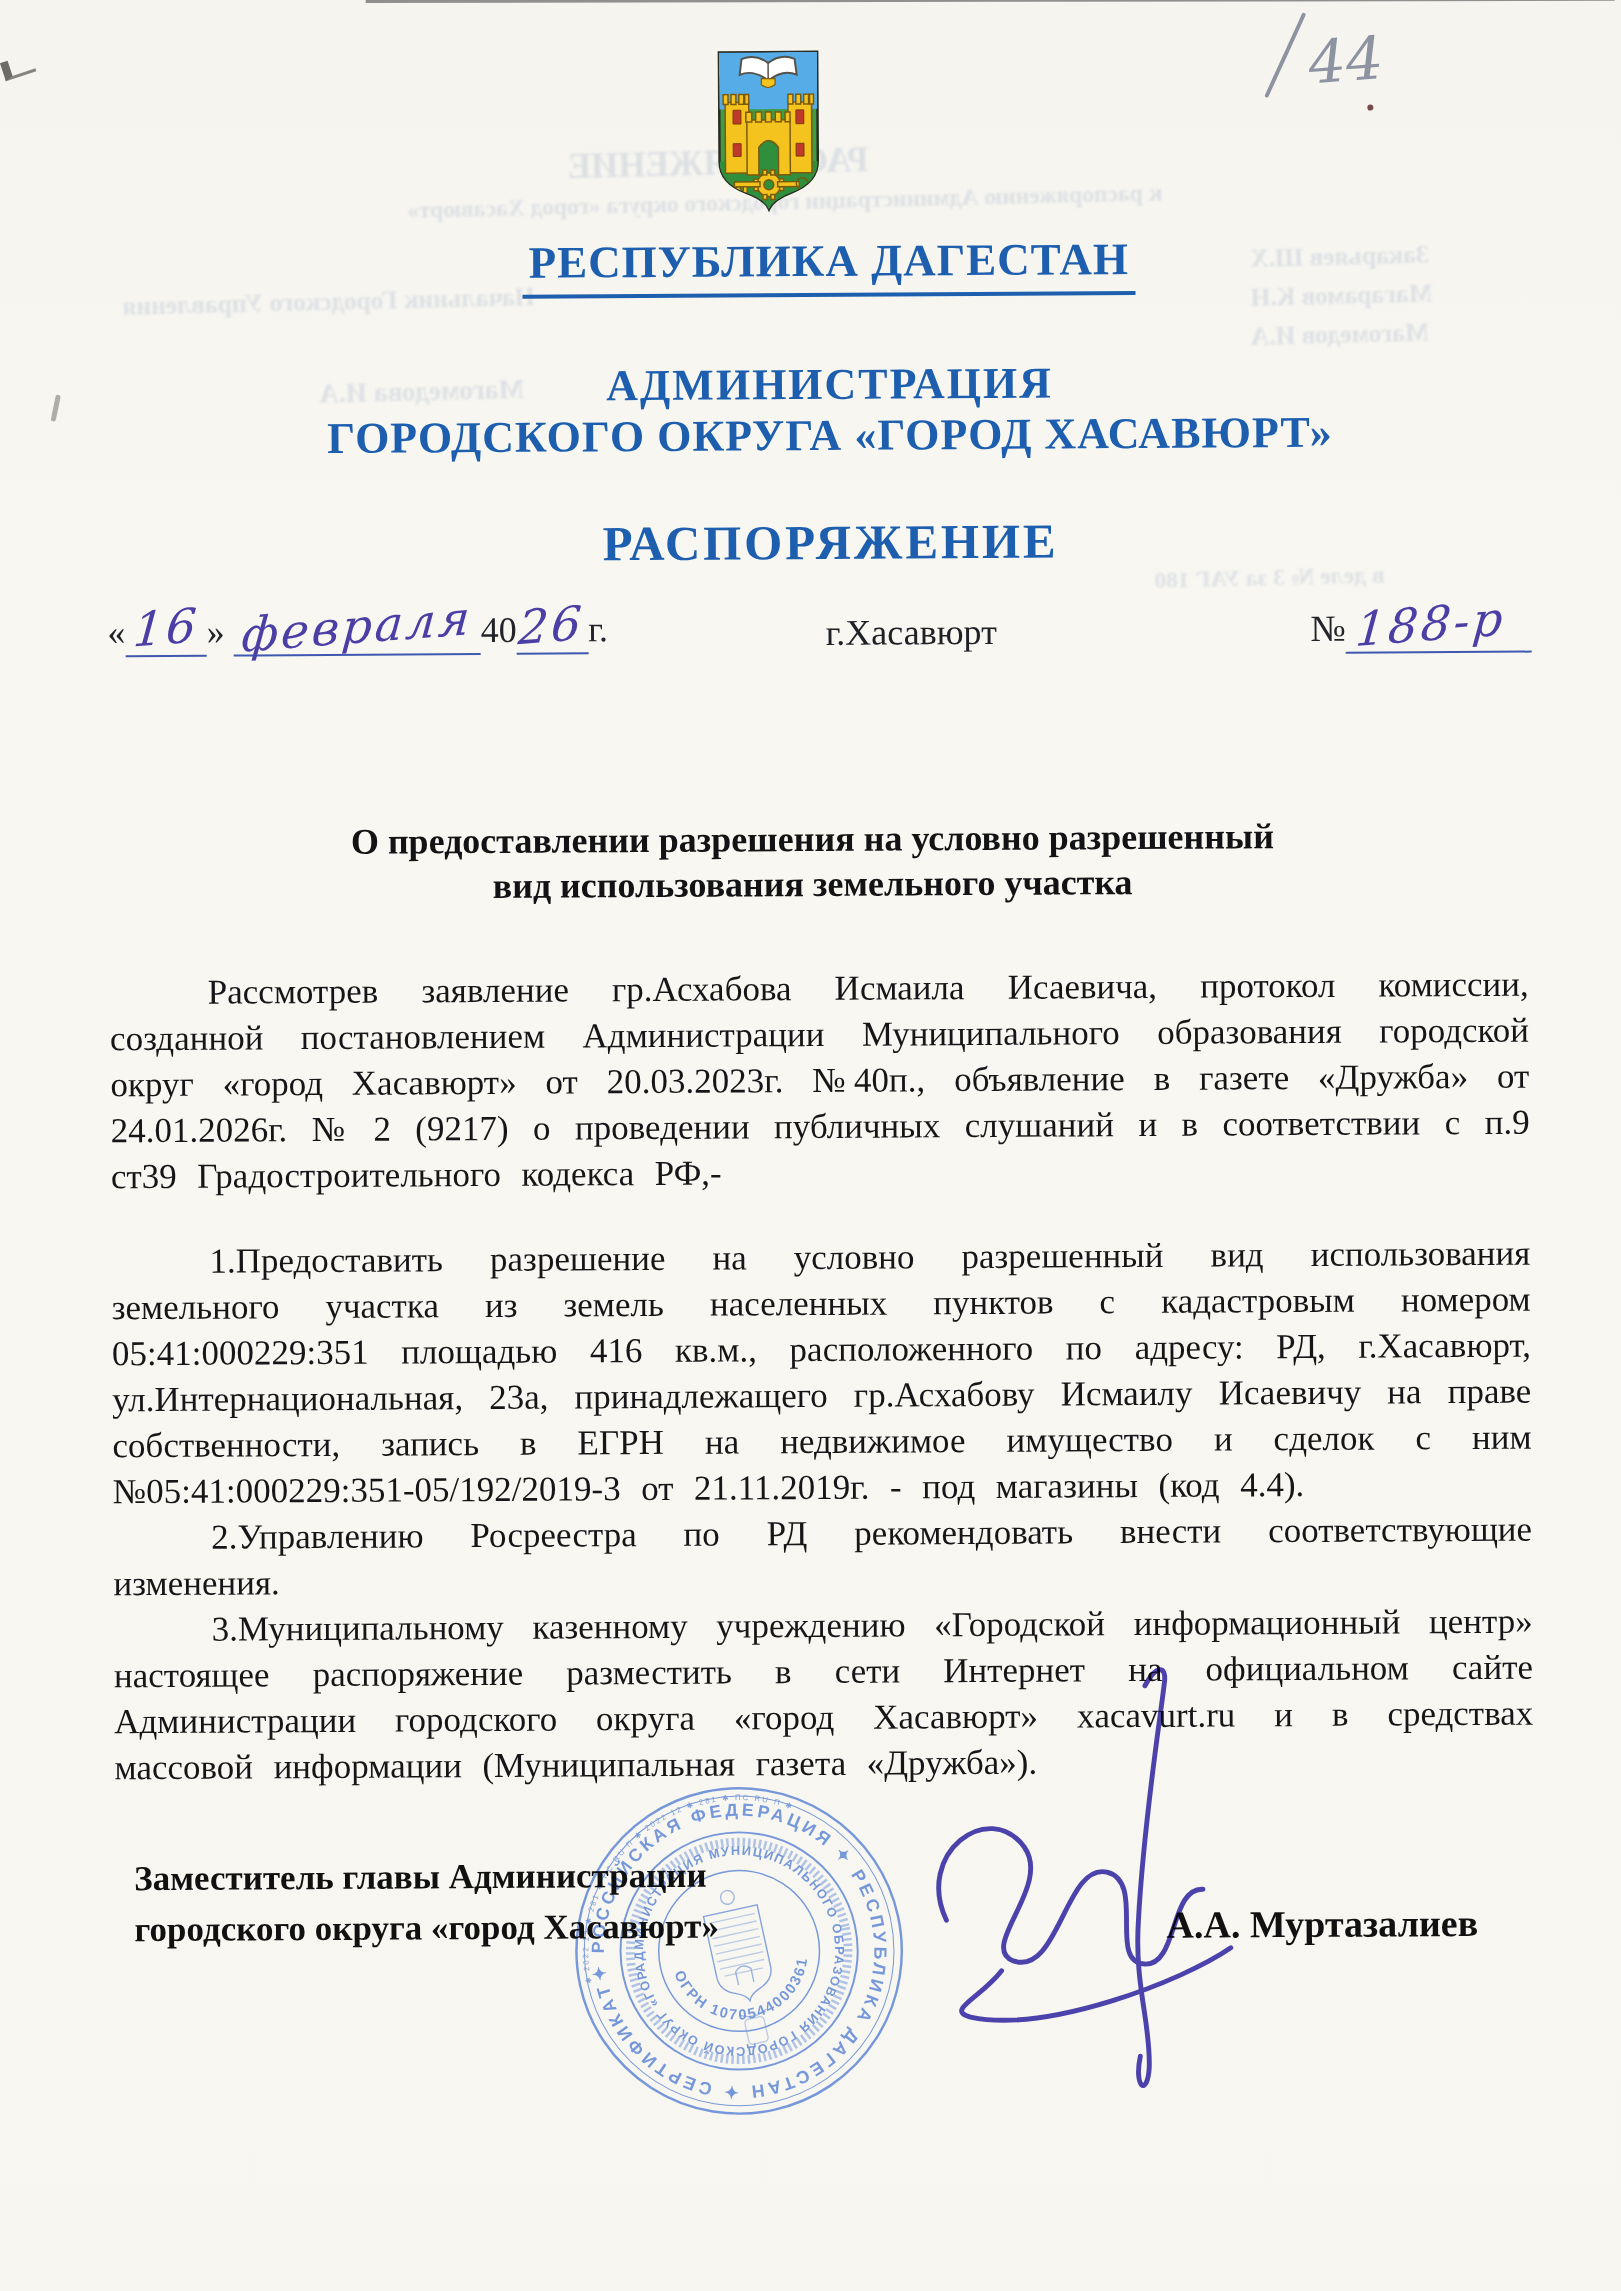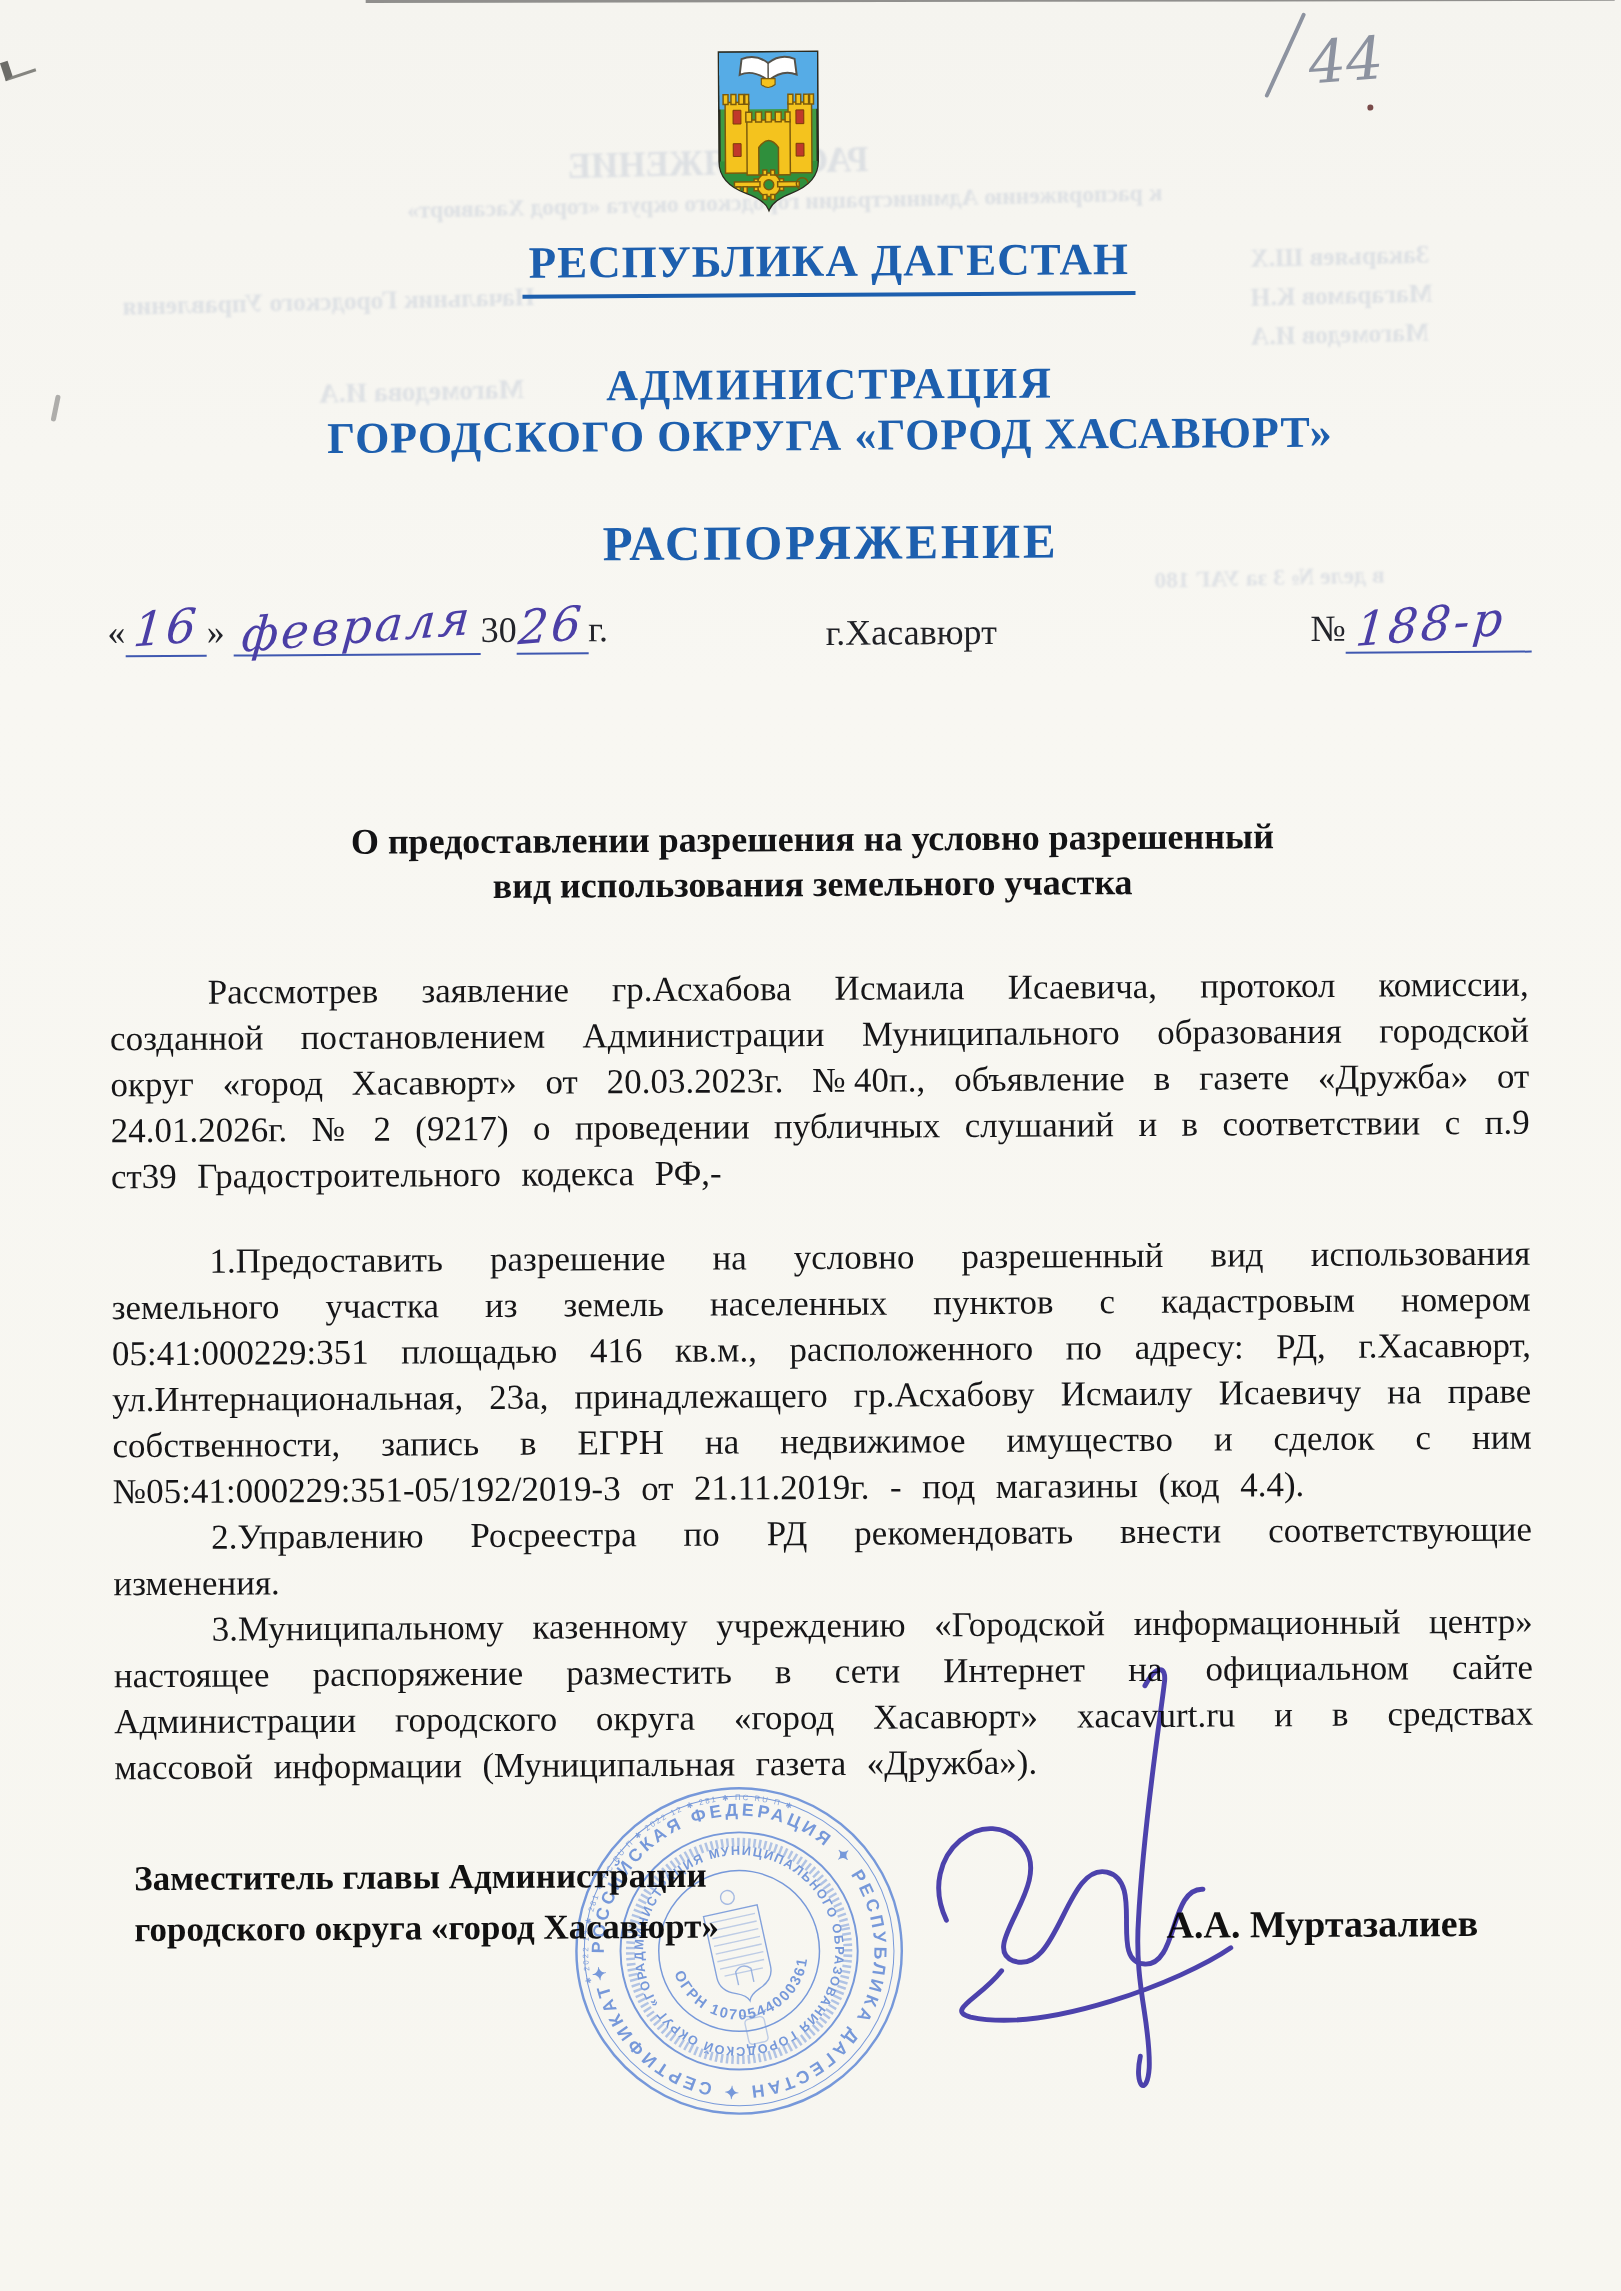--- a/index.html
+++ b/index.html
@@ -138,21 +138,21 @@
       </g>
     </svg>
 
     <div class="abs hdr blue republic"><span>РЕСПУБЛИКА ДАГЕСТАН</span></div>
     <div class="abs hdr blue org1">АДМИНИСТРАЦИЯ</div>
     <div class="abs hdr blue org2">ГОРОДСКОГО ОКРУГА «ГОРОД ХАСАВЮРТ»</div>
     <div class="abs hdr blue doctype">РАСПОРЯЖЕНИЕ</div>
 
     <div class="abs dateline">
       <span>«</span><span class="hand-u"><span class="hand">16</span></span><span>»</span>
-      <span class="hand-u"><span class="hand">февраля</span></span><span>30</span><span class="hand-u" style="padding:0 3.9px 2px 2px;"><span class="hand">26</span></span><span>г.</span>
+      <span class="hand-u"><span class="hand">февраля</span></span><span>40</span><span class="hand-u" style="padding:0 3.9px 2px 2px;"><span class="hand">26</span></span><span>г.</span>
     </div>
     <div class="abs city">г.Хасавюрт</div>
     <div class="abs docnum">
       <span>№</span><span class="hand-u" style="padding:0 25.5px 2px 9.8px;"><span class="hand">188-р</span></span>
     </div>
 
     <div class="abs subject">
       <div>О предоставлении разрешения на условно разрешенный</div>
       <div>вид использования земельного участка</div>
     </div>

